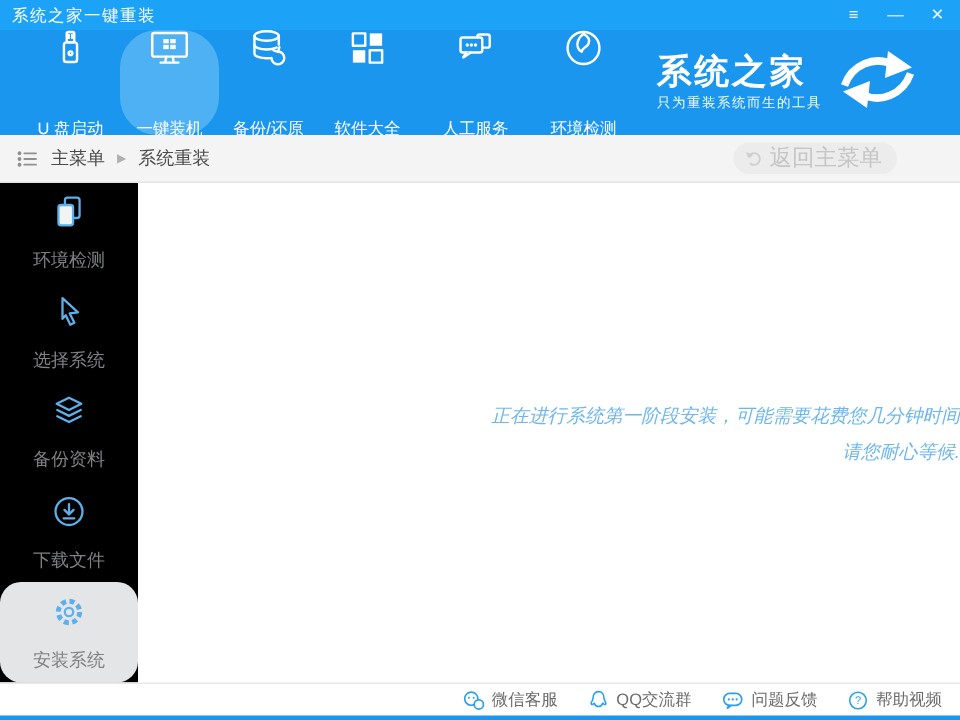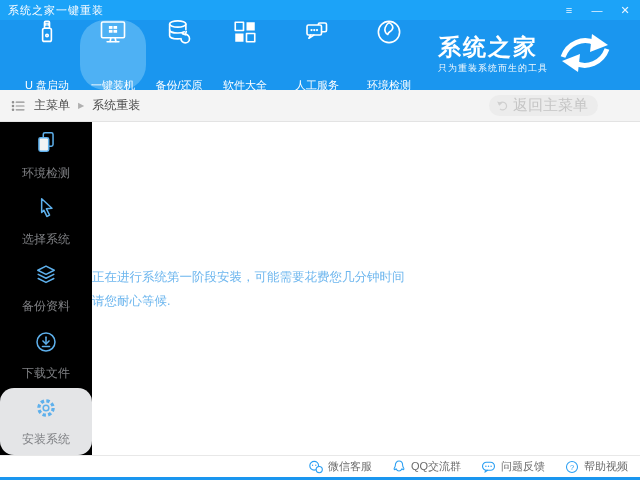--- a/index.html
+++ b/index.html
@@ -35,21 +35,21 @@
   .back-pill svg { stroke:#cfcfcf; fill:none; stroke-width:1.3; }
 
   
   .bodyrow { flex:1 1 auto; display:flex; min-height:0; }
   .sidebar { width:92px; background:#000000; display:flex; flex-direction:column; flex:0 0 auto;text-align:right; }
   .side-item { flex:1 1 0; display:flex; flex-direction:column; align-items:center; justify-content:center; }
   .side-item.active { background:#e4e5e7;border-radius:14px; }
   .side-ico svg { stroke:#5eb0ec; fill:none; stroke-width:1.4; stroke-linecap:round; stroke-linejoin:round; }
   .side-label { font-size:12px; color:#7f8084; margin-top:6px; }
 
-  .content { flex:1 1 auto; background:#fff; display:flex; flex-direction:column; align-items:flex-start; justify-content:center; }
+  .content { flex:1 1 auto; background:#fff; display:flex; flex-direction:column; align-items:flex-end; justify-content:center;font-style:italic; }
   .msg { color:#6db6ee; font-size:12.5px; line-height:24px; text-align:center; }
 
   
   .footer { height:22px; background:#fff; border-top:1px solid #e8e8e8; display:flex; align-items:center; padding:0 12px; flex:0 0 auto; }
   .ver { display:flex; align-items:center; gap:5px; color:#4ba0dd; font-size:11px; }
   .ver svg { stroke:#2b9ff2; fill:none; stroke-width:1.2; }
   .flinks { margin-left:auto; display:flex; align-items:center; gap:20px; }
   .flink { display:flex; align-items:center; gap:5px; color:#6b6b6b; font-size:11px; cursor:default; }
   .flink svg { stroke:#2b9ff2; fill:none; stroke-width:1.2; stroke-linecap:round; stroke-linejoin:round; }
   .bottomstrip { height:3px; background:#1a96ef; flex:0 0 auto; }

